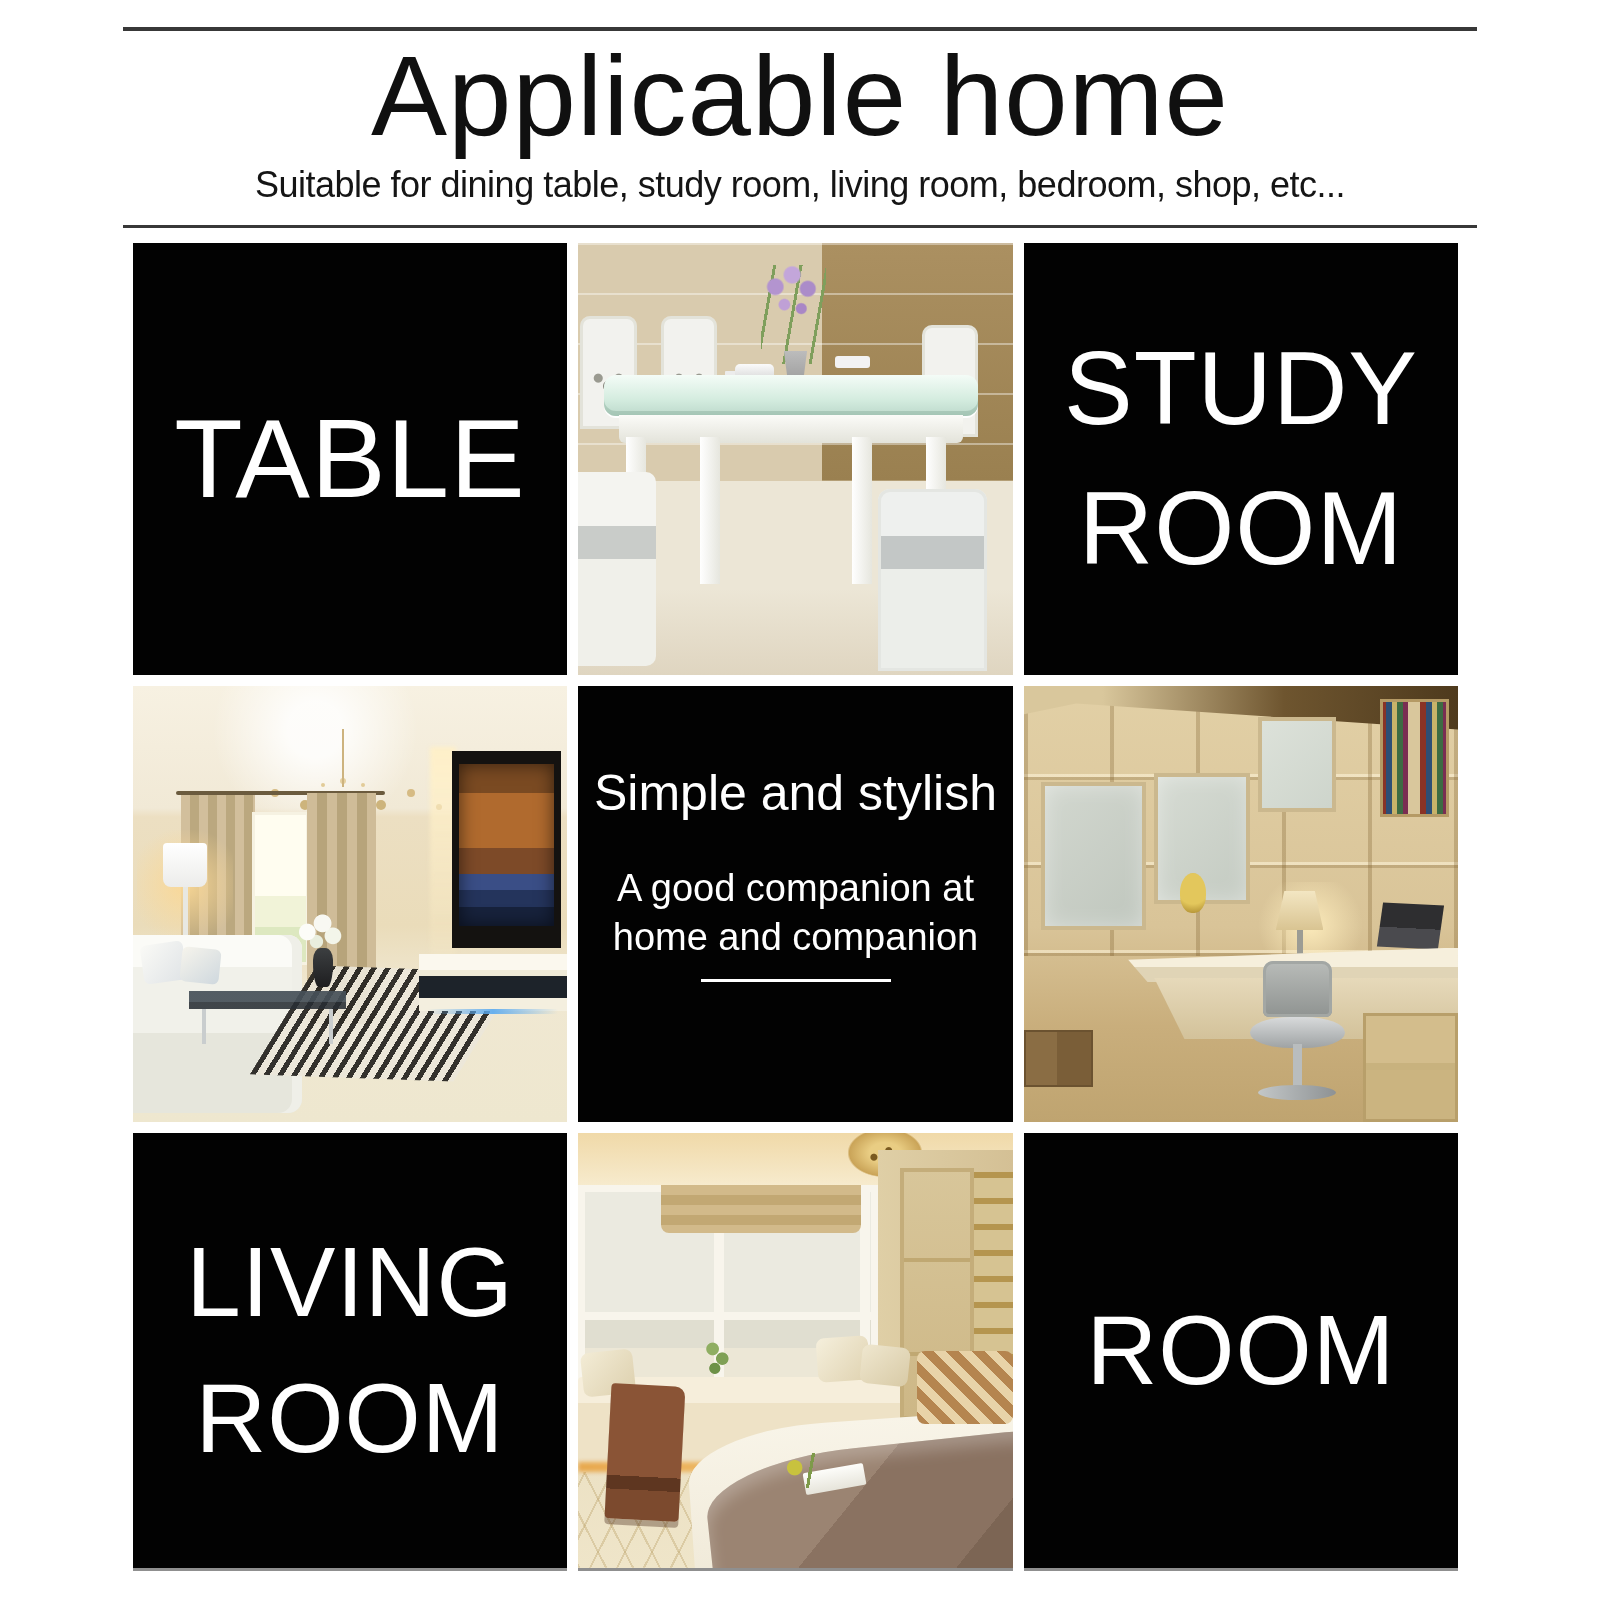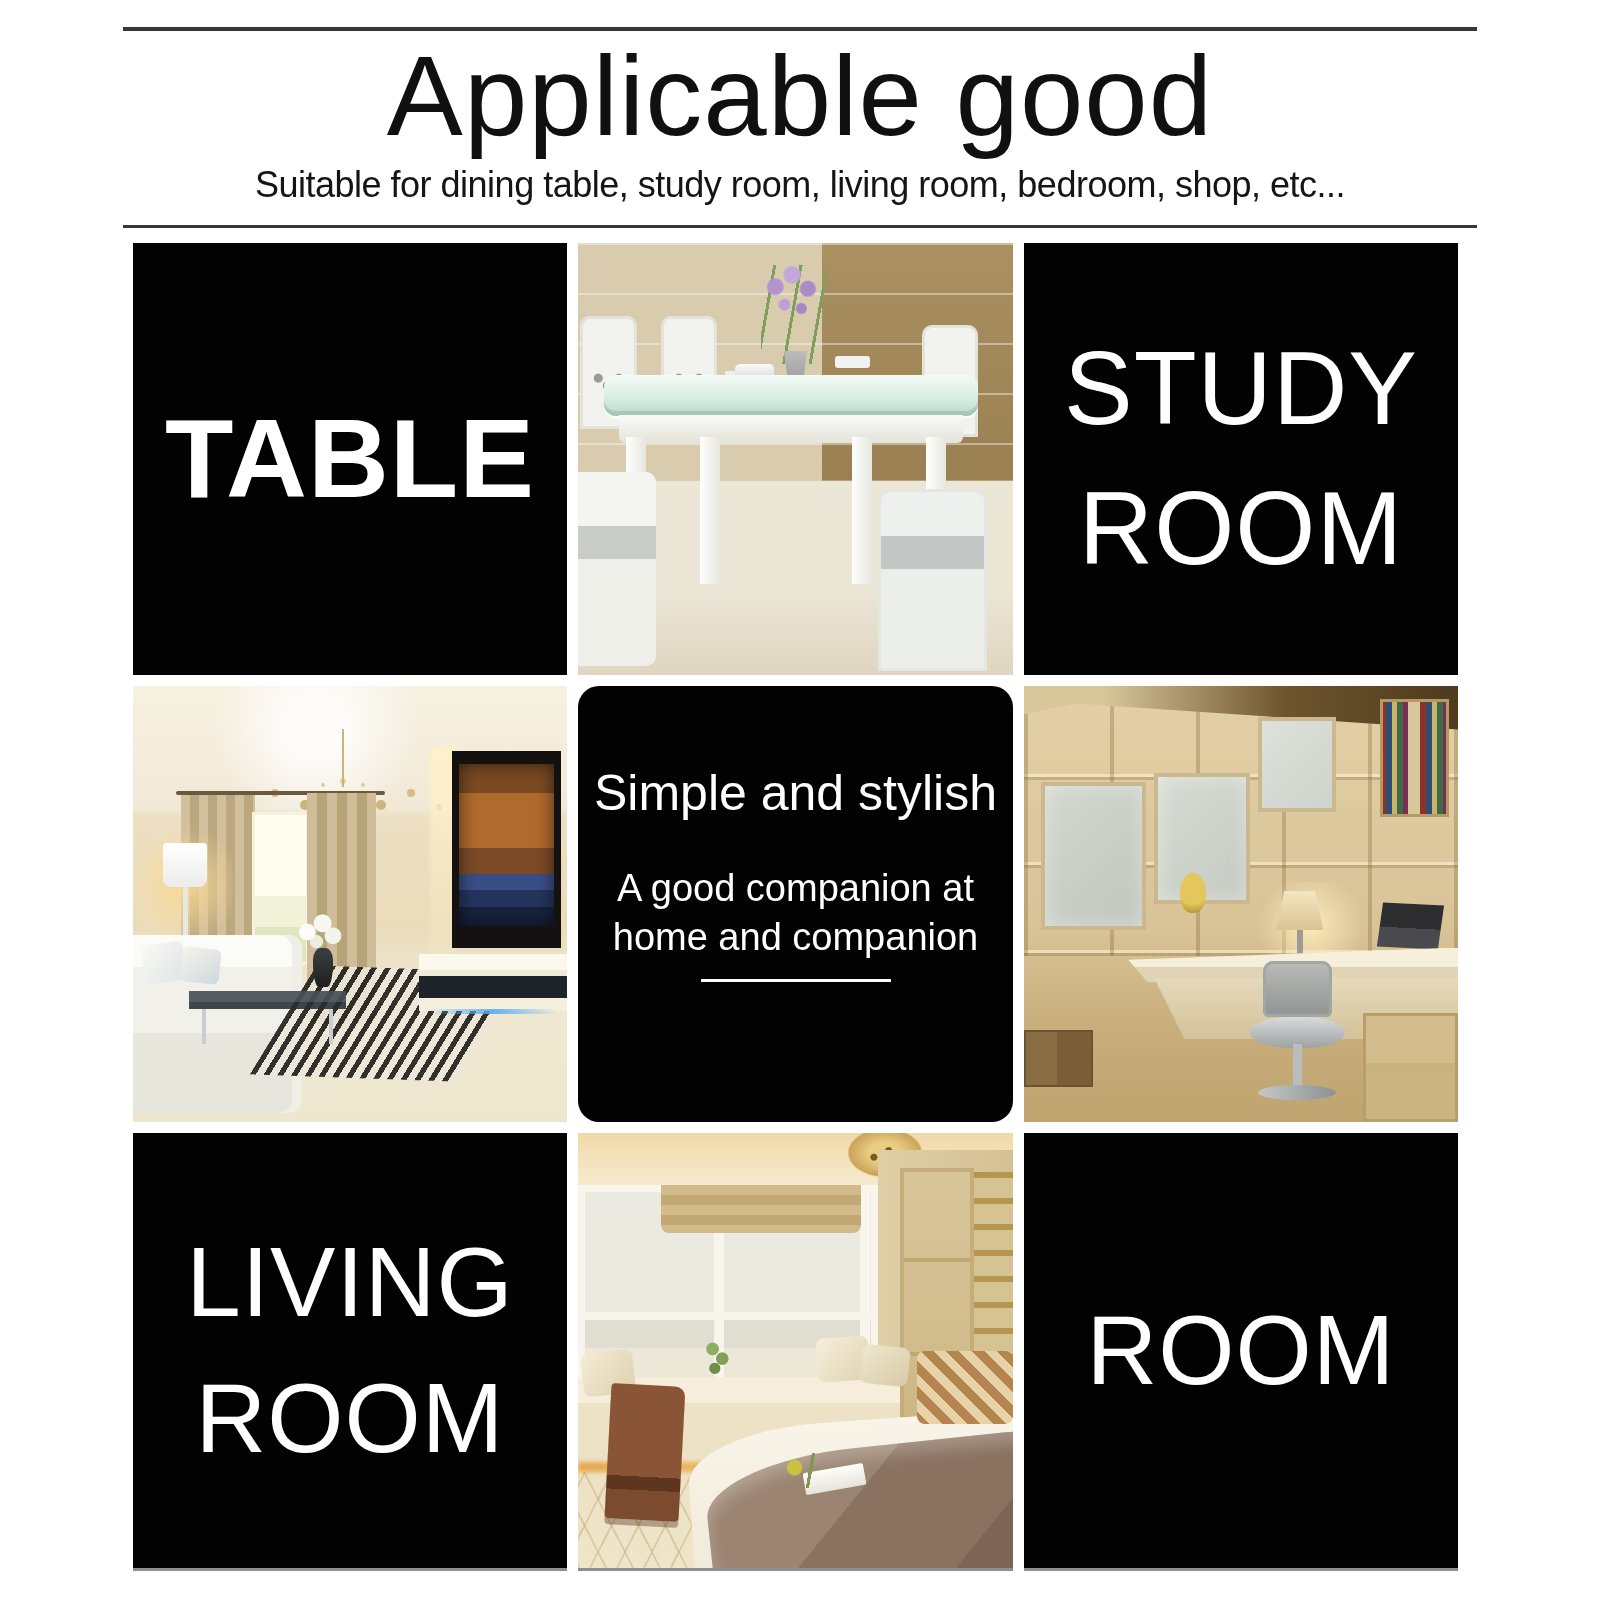--- a/index.html
+++ b/index.html
@@ -32,25 +32,25 @@
   }
   .cell { position:relative; overflow:hidden; }
   .bottom-edge { box-shadow:0 3px 0 0 #8f8f8f; }
 
   
   .tile {
     background:#020202; color:#ffffff;
     display:flex; flex-direction:column;
     align-items:center; justify-content:center; text-align:center;
   }
-  .label-xl { font-size:112px; font-weight:700; letter-spacing:1px; line-height:1.1; }
+  .label-xl { font-size:112px; font-weight:400; letter-spacing:1px; line-height:1.1; }
   .label-lg { font-size:103px; font-weight:400; letter-spacing:1px; line-height:1.36; }
   .label-md { font-size:98px;  font-weight:300; letter-spacing:1px; line-height:1.38; }
 
-  .tile-center { justify-content:flex-start; padding-top:78px; box-sizing:border-box;border-radius:21px; }
+  .tile-center { justify-content:flex-start; padding-top:78px; box-sizing:border-box; }
   .center-heading { font-size:50px; font-weight:400; letter-spacing:0; }
   .center-sub { margin-top:42px; font-size:38px; line-height:1.3; font-weight:400; }
   .center-underline { margin-top:16px; width:190px; height:3px; background:#ffffff; }
 
   
   .photo > div { position:absolute; }
 
   
   .photo-dining { background:
     repeating-linear-gradient(180deg, rgba(255,255,255,.40) 0 2px, transparent 2px 50px) 0 0/100% 55% no-repeat,
@@ -258,21 +258,21 @@
   .bd-flower { left:48%; top:73.5%; width:11%; height:8%;
     background:radial-gradient(circle at 16% 42%, #c8c23e 16%, transparent 18%),
                linear-gradient(100deg, transparent 0 46%, #7e9a4a 46% 52%, transparent 52%); }
 </style>
 </head>
 <body>
 
 <div>
 
   <div class="rule rule-top"></div>
-  <h1 class="title">Applicable good</h1>
+  <h1 class="title">Applicable home</h1>
   <p class="subtitle">Suitable for dining table, study room, living room, bedroom, shop, etc...</p>
   <div class="rule rule-mid"></div>
 
   <div class="grid">
 
     <div class="cell tile">
       <span class="label-xl">TABLE</span>
     </div>
 
     <div class="cell photo photo-dining">

